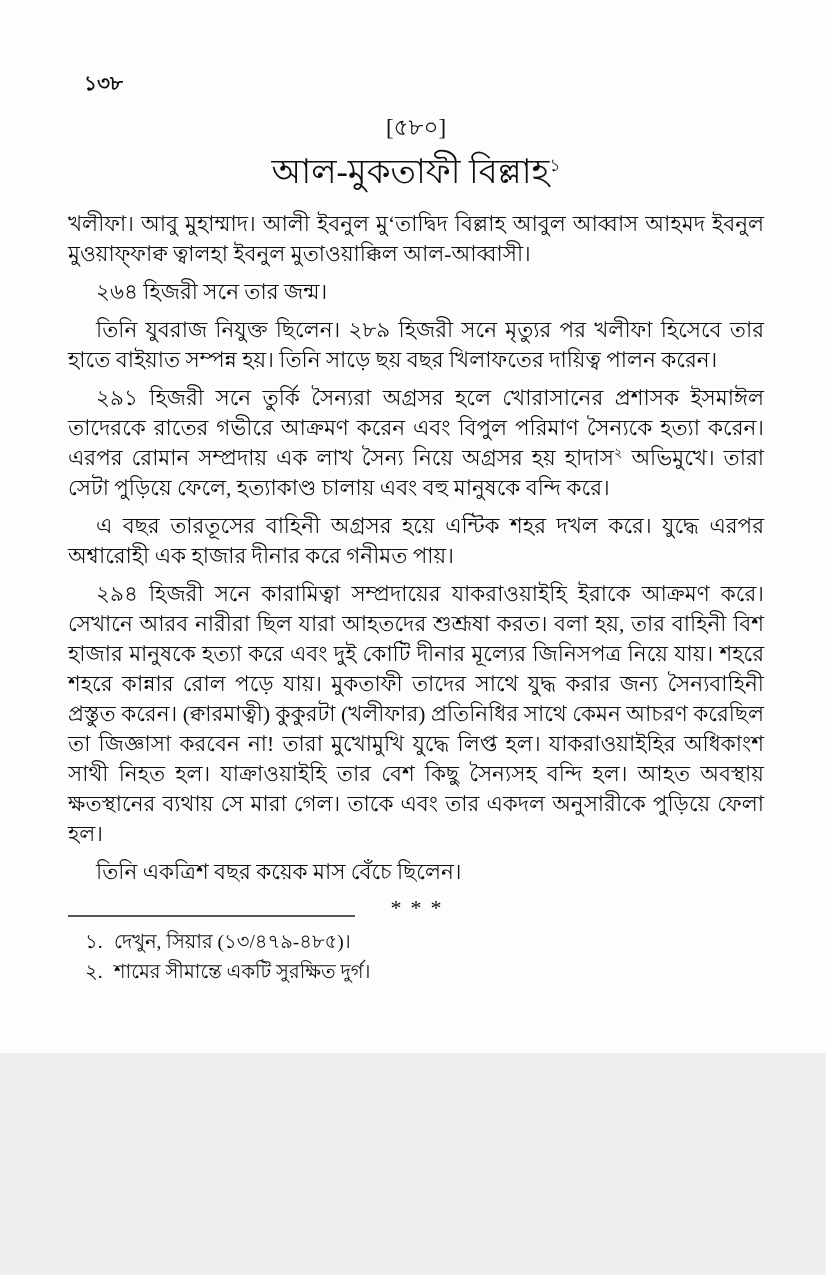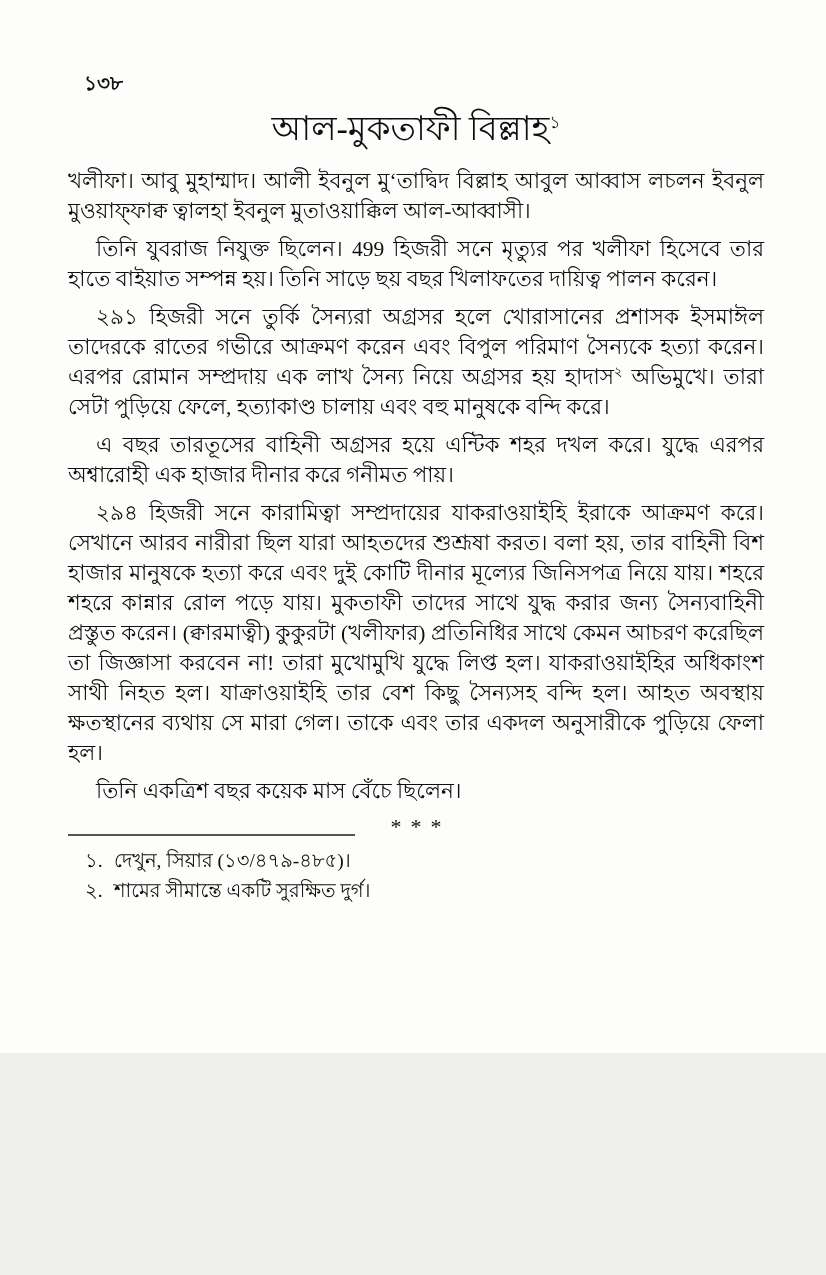--- a/index.html
+++ b/index.html
@@ -78,27 +78,29 @@
   }
   .fn-text { flex: 1; font-family: Liberation Serif, serif; }
 </style>
 </head>
 <body>
 
 <div class="page">
 
   <div class="page-number">১৩৮</div>
 
+  <div class="section-marker">[৫৮০]</div>
 
   <h1 class="title"><span>আল-মুকতাফী বিল্লাহ</span><sup>১</sup></h1>
 
   <div class="body-text">
 
-  <p class="para"><span>খলীফা। আবু মুহাম্মাদ। আলী ইবনুল মু‘তাদ্বিদ বিল্লাহ আবুল আব্বাস লচলন ইবনুল মুওয়াফ্ফাক্ব ত্বালহা ইবনুল মুতাওয়াক্কিল আল-আব্বাসী।</span></p>
-      <p class="para indent"><span>তিনি যুবরাজ নিযুক্ত ছিলেন। 499 হিজরী সনে মৃত্যুর পর খলীফা হিসেবে তার হাতে বাইয়াত সম্পন্ন হয়। তিনি সাড়ে ছয় বছর খিলাফতের দায়িত্ব পালন করেন।</span></p>
+  <p class="para"><span>খলীফা। আবু মুহাম্মাদ। আলী ইবনুল মু‘তাদ্বিদ বিল্লাহ আবুল আব্বাস আহমদ ইবনুল মুওয়াফ্ফাক্ব ত্বালহা ইবনুল মুতাওয়াক্কিল আল-আব্বাসী।</span></p>
+      <p class="para indent"><span>২৬৪ হিজরী সনে তার জন্ম।</span></p>
+      <p class="para indent"><span>তিনি যুবরাজ নিযুক্ত ছিলেন। ২৮৯ হিজরী সনে মৃত্যুর পর খলীফা হিসেবে তার হাতে বাইয়াত সম্পন্ন হয়। তিনি সাড়ে ছয় বছর খিলাফতের দায়িত্ব পালন করেন।</span></p>
       <p class="para indent"><span>২৯১ হিজরী সনে তুর্কি সৈন্যরা অগ্রসর হলে খোরাসানের প্রশাসক ইসমাঈল তাদেরকে রাতের গভীরে আক্রমণ করেন এবং বিপুল পরিমাণ সৈন্যকে হত্যা করেন। এরপর রোমান সম্প্রদায় এক লাখ সৈন্য নিয়ে অগ্রসর হয় হাদাস</span><sup>২</sup><span> অভিমুখে। তারা সেটা পুড়িয়ে ফেলে, হত্যাকাণ্ড চালায় এবং বহু মানুষকে বন্দি করে।</span></p>
       <p class="para indent"><span>এ বছর তারতূসের বাহিনী অগ্রসর হয়ে এন্টিক শহর দখল করে। যুদ্ধে এরপর অশ্বারোহী এক হাজার দীনার করে গনীমত পায়।</span></p>
       <p class="para indent"><span>২৯৪ হিজরী সনে কারামিত্বা সম্প্রদায়ের যাকরাওয়াইহি ইরাকে আক্রমণ করে। সেখানে আরব নারীরা ছিল যারা আহতদের শুশ্রূষা করত। বলা হয়, তার বাহিনী বিশ হাজার মানুষকে হত্যা করে এবং দুই কোটি দীনার মূল্যের জিনিসপত্র নিয়ে যায়। শহরে শহরে কান্নার রোল পড়ে যায়। মুকতাফী তাদের সাথে যুদ্ধ করার জন্য সৈন্যবাহিনী প্রস্তুত করেন। (ক্বারমাত্বী) কুকুরটা (খলীফার) প্রতিনিধির সাথে কেমন আচরণ করেছিল তা জিজ্ঞাসা করবেন না! তারা মুখোমুখি যুদ্ধে লিপ্ত হল। যাকরাওয়াইহির অধিকাংশ সাথী নিহত হল। যাক্রাওয়াইহি তার বেশ কিছু সৈন্যসহ বন্দি হল। আহত অবস্থায় ক্ষতস্থানের ব্যথায় সে মারা গেল। তাকে এবং তার একদল অনুসারীকে পুড়িয়ে ফেলা হল।</span></p>
       <p class="para indent"><span>তিনি একত্রিশ বছর কয়েক মাস বেঁচে ছিলেন।</span></p>
     </div>
 
   <div class="separator">***</div>
 
   <div class="footnotes">
     <div class="fn-rule"></div>

